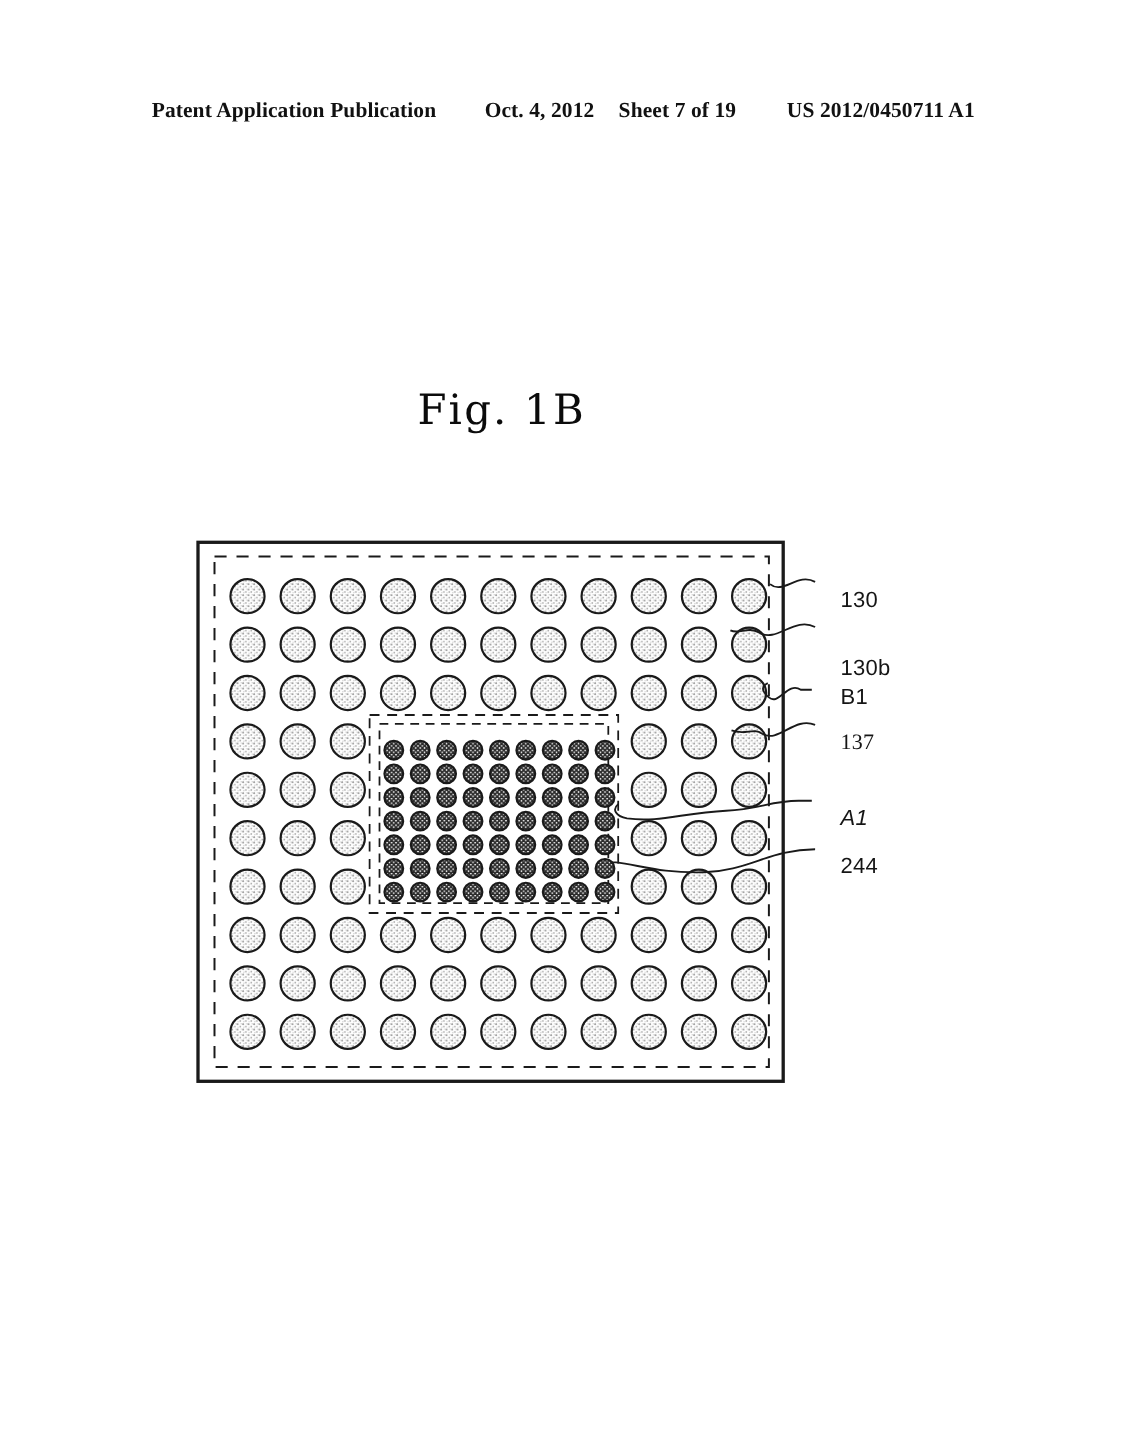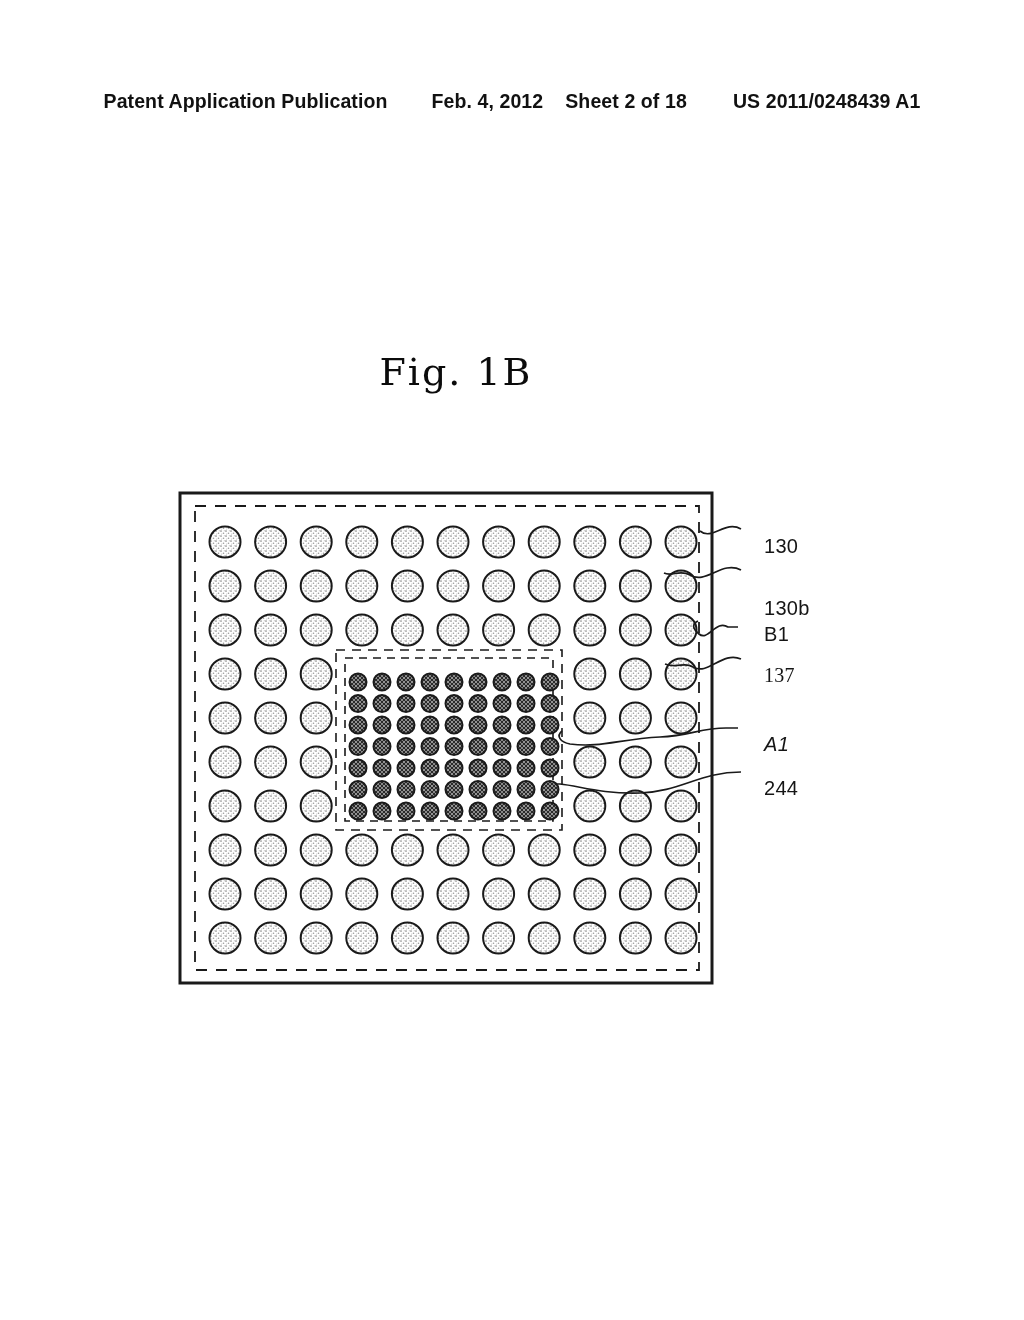--- a/index.html
+++ b/index.html
@@ -22,21 +22,21 @@
     top: 86px;
     left: 0;
     width: 1024px;
     height: 30px;
     display: flex;
     align-items: center;
     justify-content: center;
     white-space: nowrap;
   }
   #page-header .hdr-item {
-    font-family: Liberation Sans, sans-serif;
+    font-family: Liberation Serif, serif;
     font-weight: bold;
     font-size: 19.5px;
     color: #111111;
     letter-spacing: 0.1px;
   }
   #page-header .gap-lg { display: inline-block; width: 44px; }
   #page-header .gap-md { display: inline-block; width: 22px; }
   #page-header .gap-xl { display: inline-block; width: 46px; }
 
   
@@ -70,25 +70,25 @@
     letter-spacing: 0.3px;
     margin-left: 16px;
   }
 </style>
 </head>
 <body>
 
 <div id="page-header">
   <span class="hdr-item">Patent Application Publication</span>
   <span class="gap-lg"></span>
-  <span class="hdr-item">Feb. 4, 2012</span>
+  <span class="hdr-item">Oct. 4, 2012</span>
   <span class="gap-md"></span>
-  <span class="hdr-item">Sheet 2 of 18</span>
+  <span class="hdr-item">Sheet 7 of 19</span>
   <span class="gap-xl"></span>
-  <span class="hdr-item">US 2011/0248439 A1</span>
+  <span class="hdr-item">US 2012/0450711 A1</span>
 </div>
 
 <div id="figure-title">Fig.  1B</div>
 
 <svg id="figure-canvas" viewBox="0 0 1024 1320" width="1024" height="1320" xmlns="http://www.w3.org/2000/svg">
   <defs>
     <pattern id="stipple-light" patternUnits="userSpaceOnUse" width="5" height="5">
       <rect width="5" height="5" fill="#ffffff"></rect>
       <circle cx="1" cy="1" r="0.85" fill="#8a8a8a"></circle>
       <circle cx="3.5" cy="3.2" r="0.8" fill="#9a9a9a"></circle>

